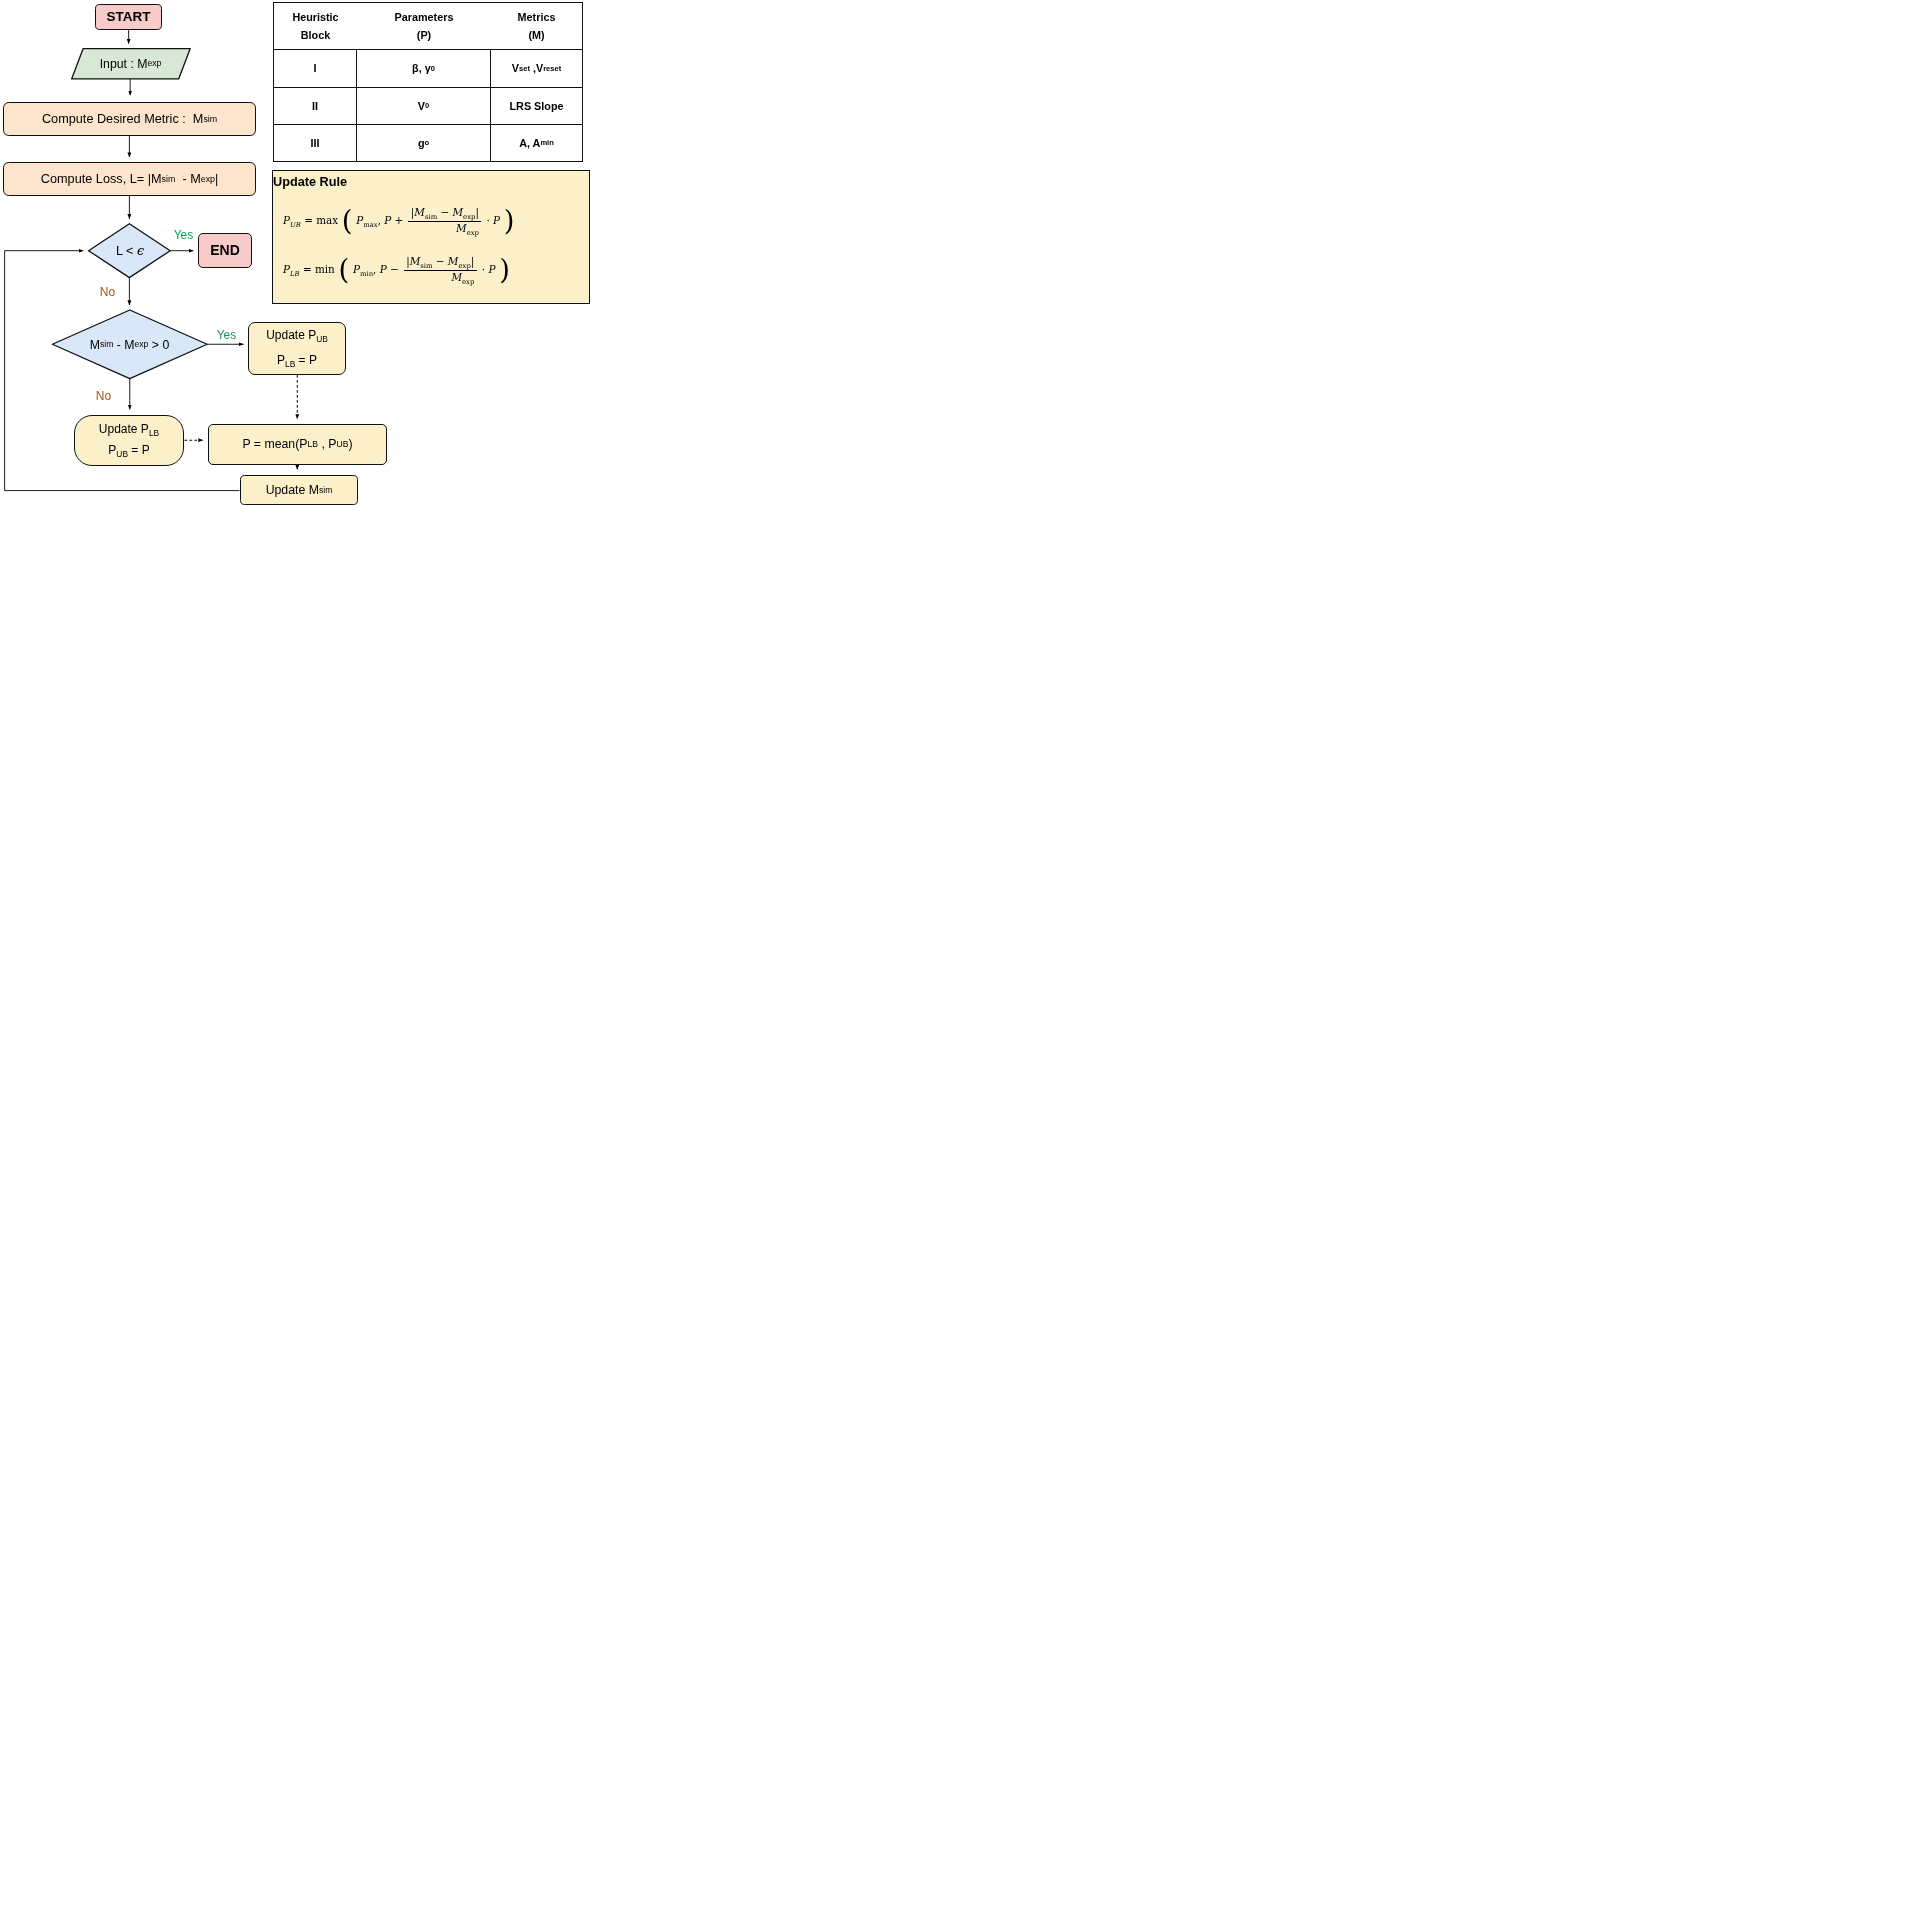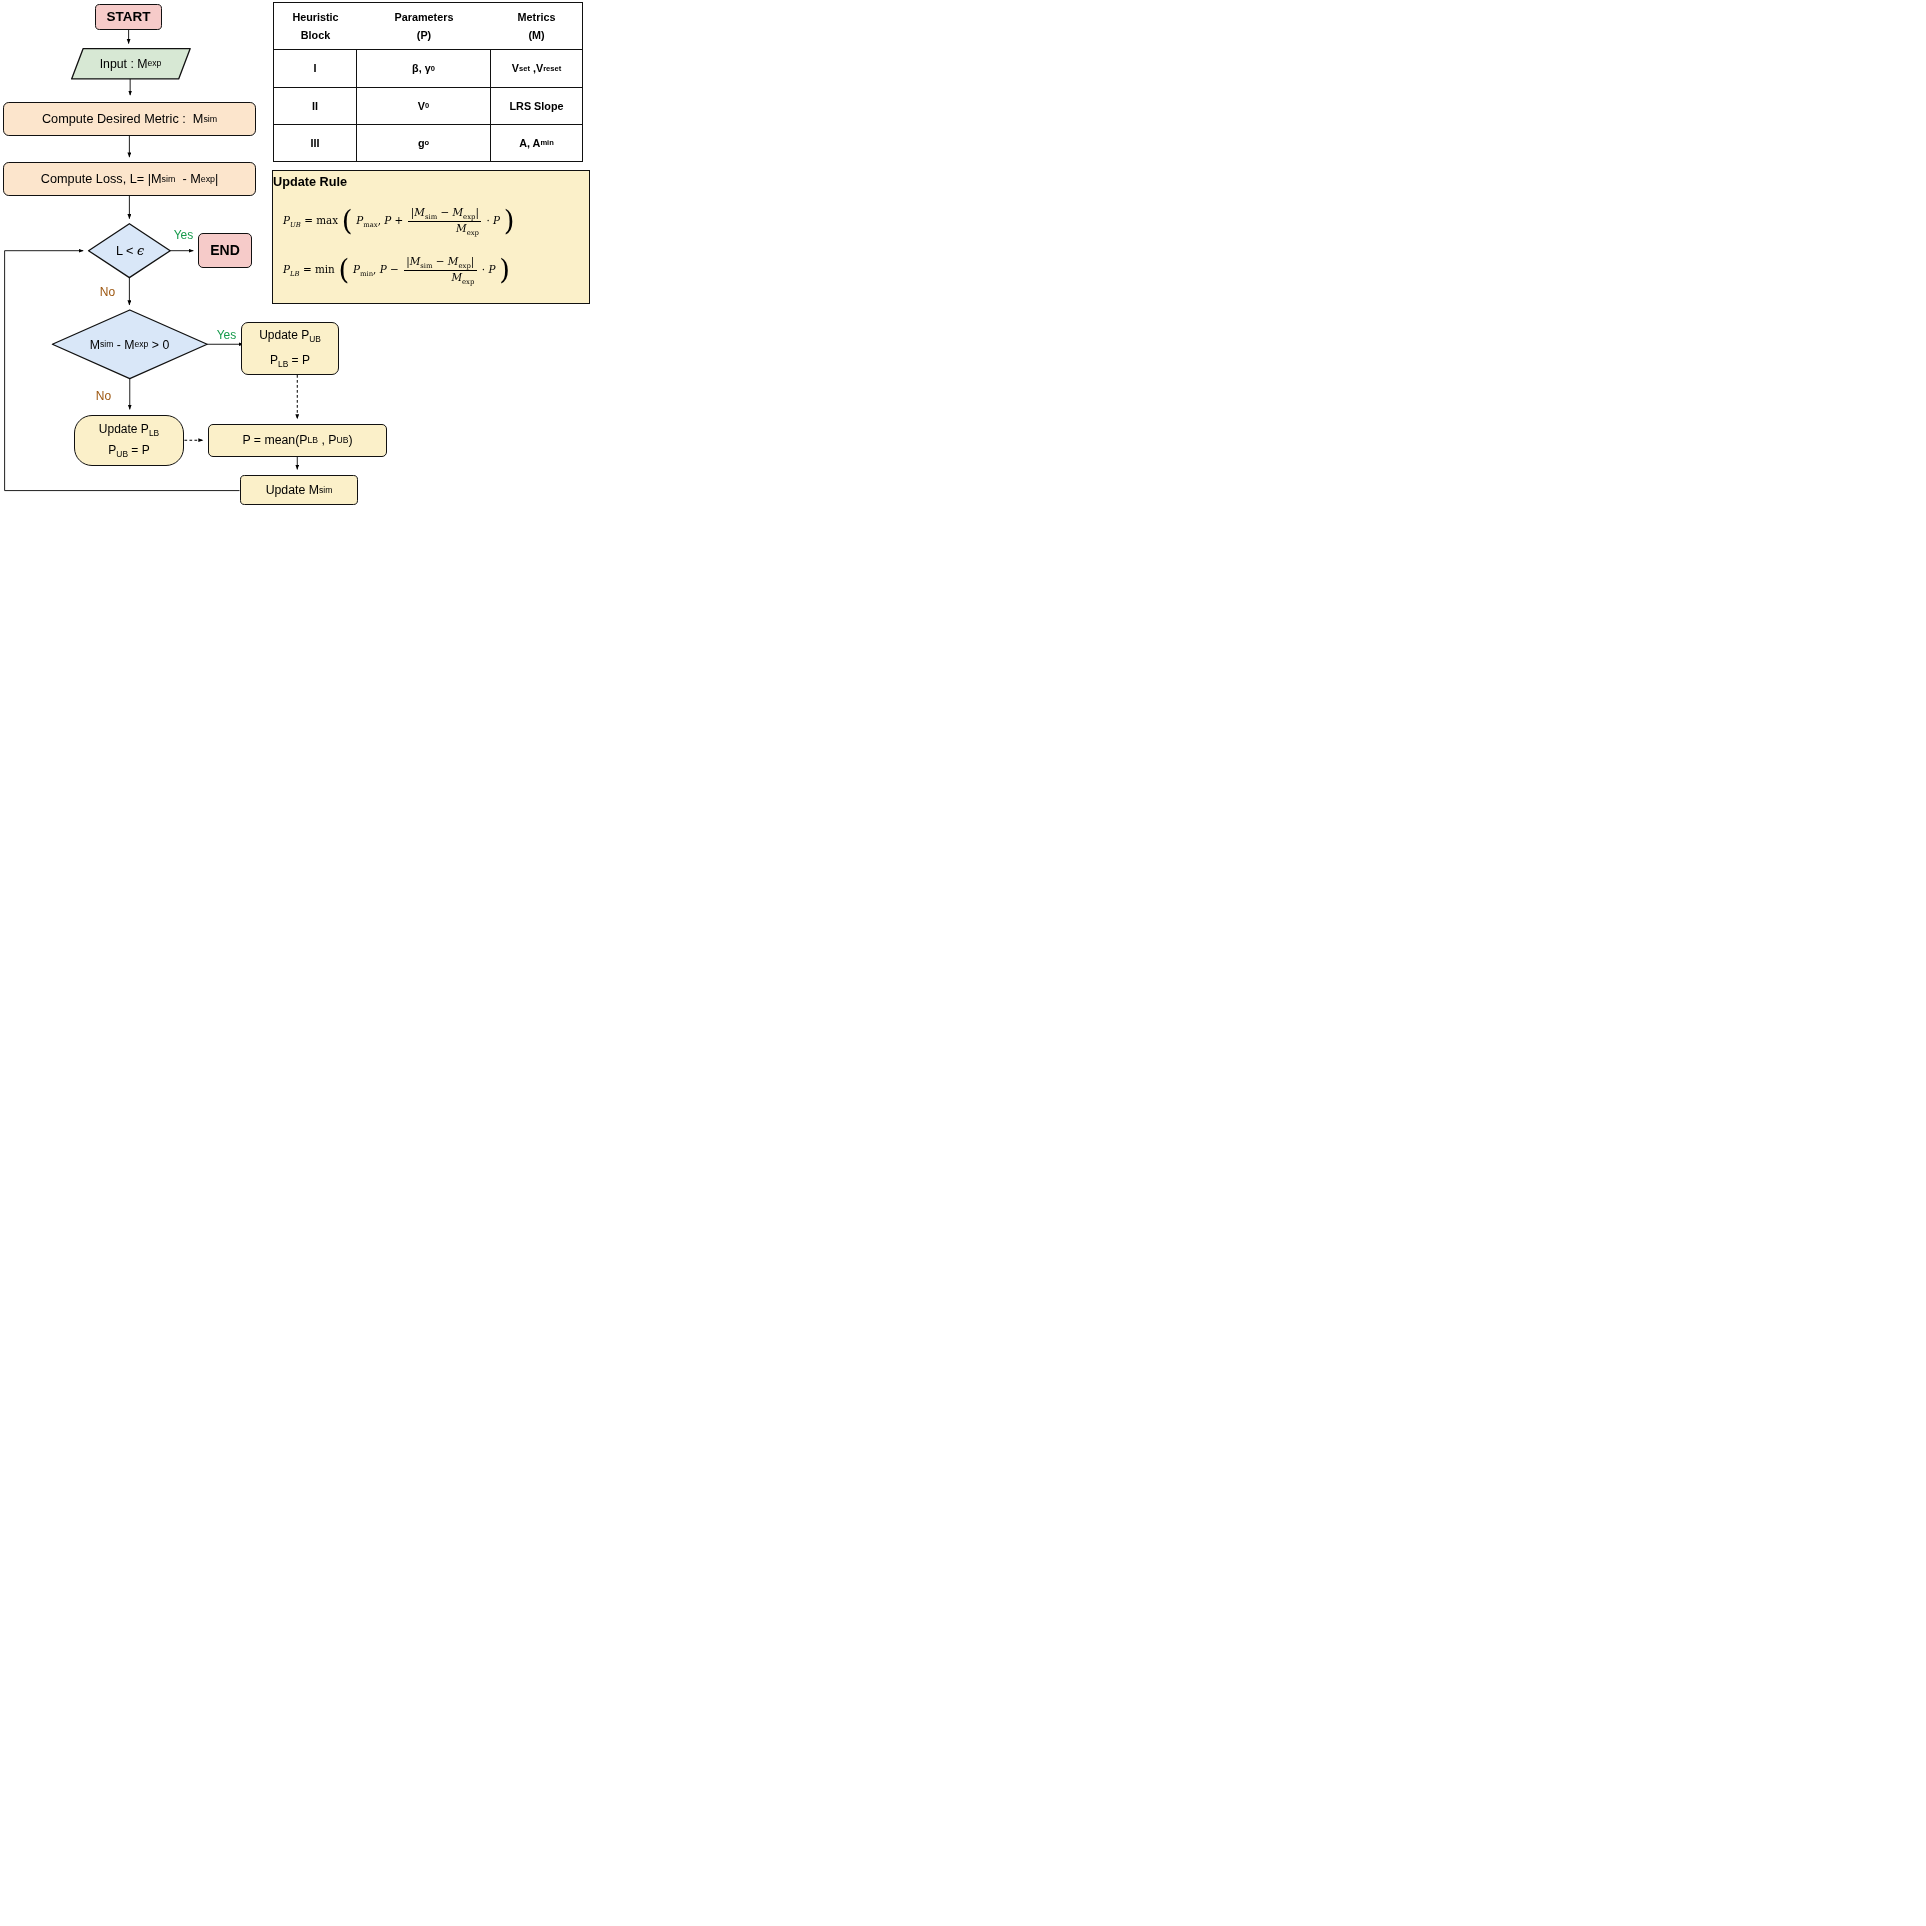--- a/index.html
+++ b/index.html
@@ -94,31 +94,31 @@
   <div class="node pink" style="left:198px;top:233px;width:54px;height:35px;border-radius:5px;font-size:14px;font-weight:bold;">END</div>
 
   <div class="lbl no" style="left:96px;top:285px;width:23px;height:13px;">No</div>
 
   <div class="lbl" style="left:60px;top:333px;width:139px;height:23px;font-size:12.3px;"><span>M</span><span class="sb">sim</span><span> - M</span><span class="sb">exp</span><span> &gt; 0</span></div>
 
   <div class="lbl yes" style="left:213px;top:328px;width:27px;height:13px;">Yes</div>
 
   <div class="lbl no" style="left:92px;top:389px;width:23px;height:13px;">No</div>
 
-  <div class="node yellow" style="left:241px;top:322px;width:98px;height:53px;border-radius:7px;font-size:12px;flex-direction:column;gap:10px;">
+  <div class="node yellow" style="left:248px;top:322px;width:98px;height:53px;border-radius:7px;font-size:12px;flex-direction:column;gap:10px;">
     <div><span>Update P</span><span class="sb">UB</span></div>
     <div><span>P</span><span class="sb">LB</span><span> = P</span></div>
   </div>
 
   <div class="node yellow" style="left:74px;top:415px;width:110px;height:51px;border-radius:18px;font-size:12px;flex-direction:column;gap:7px;">
     <div><span>Update P</span><span class="sb">LB</span></div>
     <div><span>P</span><span class="sb">UB</span><span> = P</span></div>
   </div>
 
-  <div class="node yellow" style="left:208px;top:424px;width:179px;height:33px;border-radius:5px;font-size:12.3px;"><span>P = mean(P</span><span class="sb">LB</span><span> , P</span><span class="sb">UB</span><span>)</span></div>
+  <div class="node yellow" style="left:208px;top:424px;width:179px;height:41px;border-radius:5px;font-size:12.3px;"><span>P = mean(P</span><span class="sb">LB</span><span> , P</span><span class="sb">UB</span><span>)</span></div>
 
   <div class="node yellow" style="left:240px;top:475px;width:118px;height:30px;border-radius:4.6px;font-size:12.3px;"><span>Update M</span><span class="sb">sim</span></div>
 
   <div class="ptable">
     <div class="thead">
       <div class="cell">
         <span>Heuristic</span>
           <span>Block</span>
       </div>
       <div class="cell">

